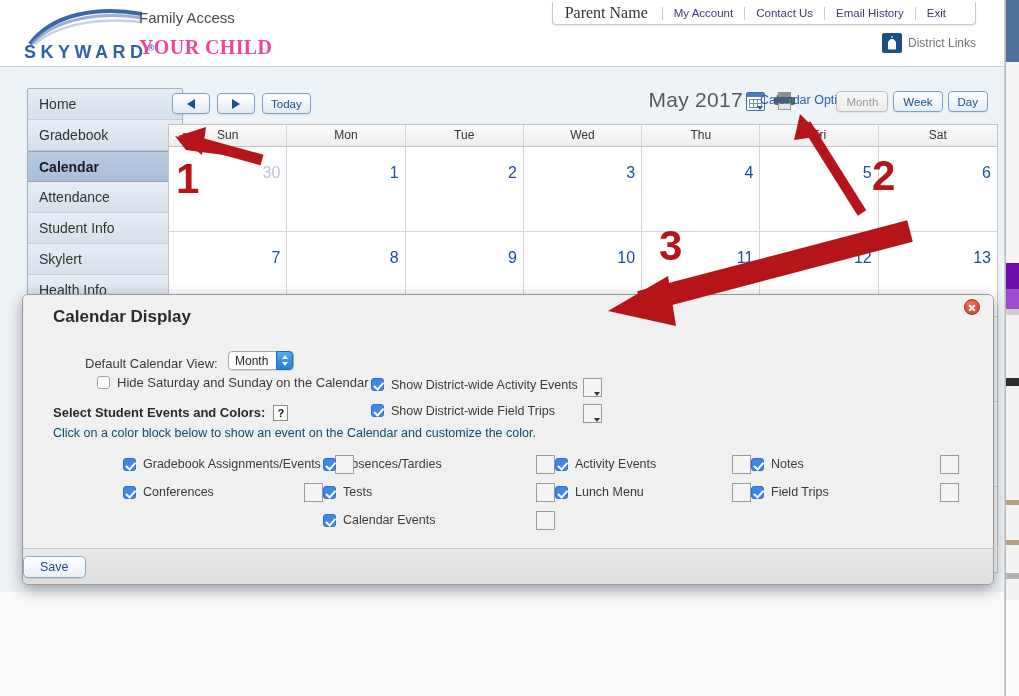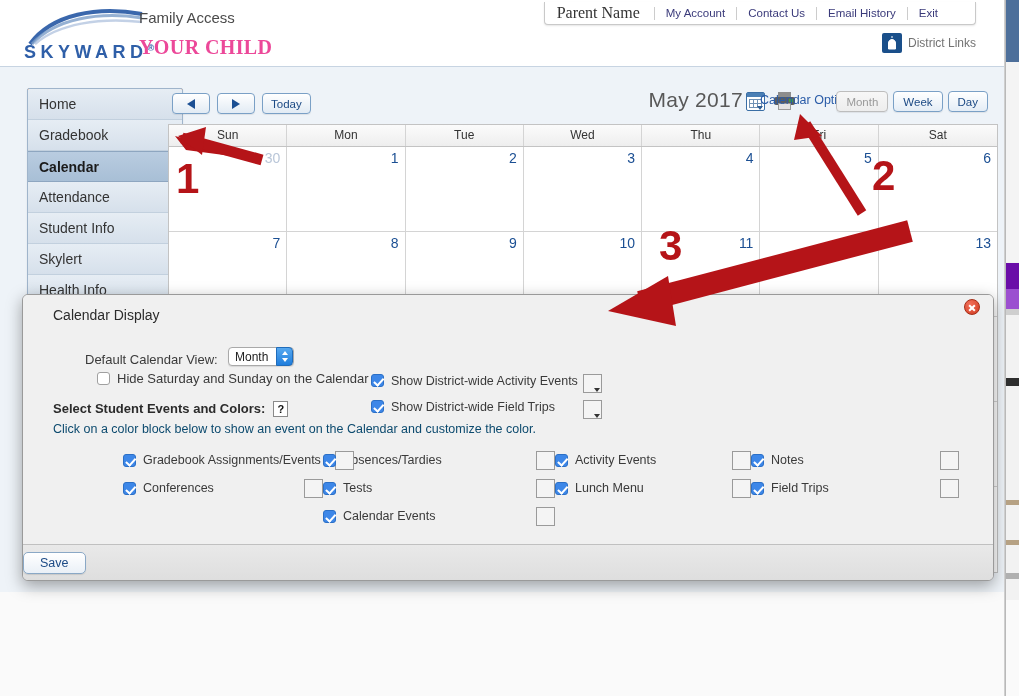--- a/index.html
+++ b/index.html
@@ -80,21 +80,21 @@
 
   .topnav {
     position: absolute; right: 28px; top: 2px;
     height: 23px;
     display: flex; align-items: center;
     background: #ffffff;
     border: 1px solid #c9c9c9;
     border-top: none;
     border-radius: 0 0 4px 4px;
     box-shadow: 0 1px 2px rgba(0,0,0,0.10);
-    padding: 0 26px 0 0;
+    padding: 0 18px 0 0;
   }
   .parent-name {
     font-family: "Liberation Serif", serif;
     font-size: 16px; color: #333;
     padding: 0 14px 0 12px;
   }
   .topnav a {
     font-size: 11.5px;
     color: #3a3a7a;
     text-decoration: none;
@@ -295,22 +295,22 @@
     border-bottom: 1px solid #d4d4d4;
   }
   .week-row:last-child { border-bottom: none; }
   .day-cell {
     border-right: 1px solid #d4d4d4;
     position: relative;
     background: #ffffff;
   }
   .day-cell:last-child { border-right: none; }
   .day-num {
-    position: absolute; right: 6px; top: 3px;
-    font-size: 14px;
+    position: absolute; right: 6px; top: 17px;
+    font-size: 16px;
     color: #1b4f93;
   }
   .day-num.muted { color: #b9c6d8; }
 
   
   .modal {
     position: absolute; left: 22px; top: 227px;
     width: 972px;
     background: #f0f0f0;
     border: 1px solid #9a9a9a;
@@ -318,22 +318,22 @@
     box-shadow: 0 5px 16px rgba(0,0,0,0.35);
     overflow: hidden;
   }
   .modal-body {
     background: #f0f0f0;
     padding: 10px 18px 14px 18px;
     position: relative;
     min-height: 225px;
   }
   .modal-title {
-    font-size: 14px;
-    font-weight: normal;
+    font-size: 17px;
+    font-weight: bold;
     color: #2b2b2b;
     margin: 2px 0 16px 12px;
   }
   .close-btn {
     position: absolute; right: 13px; top: 4px;
     width: 16px; height: 16px;
     border-radius: 50%;
     background: radial-gradient(circle at 35% 30%, #f2705a, #d13b21);
     border: 1px solid #a52d17;
     cursor: pointer;

